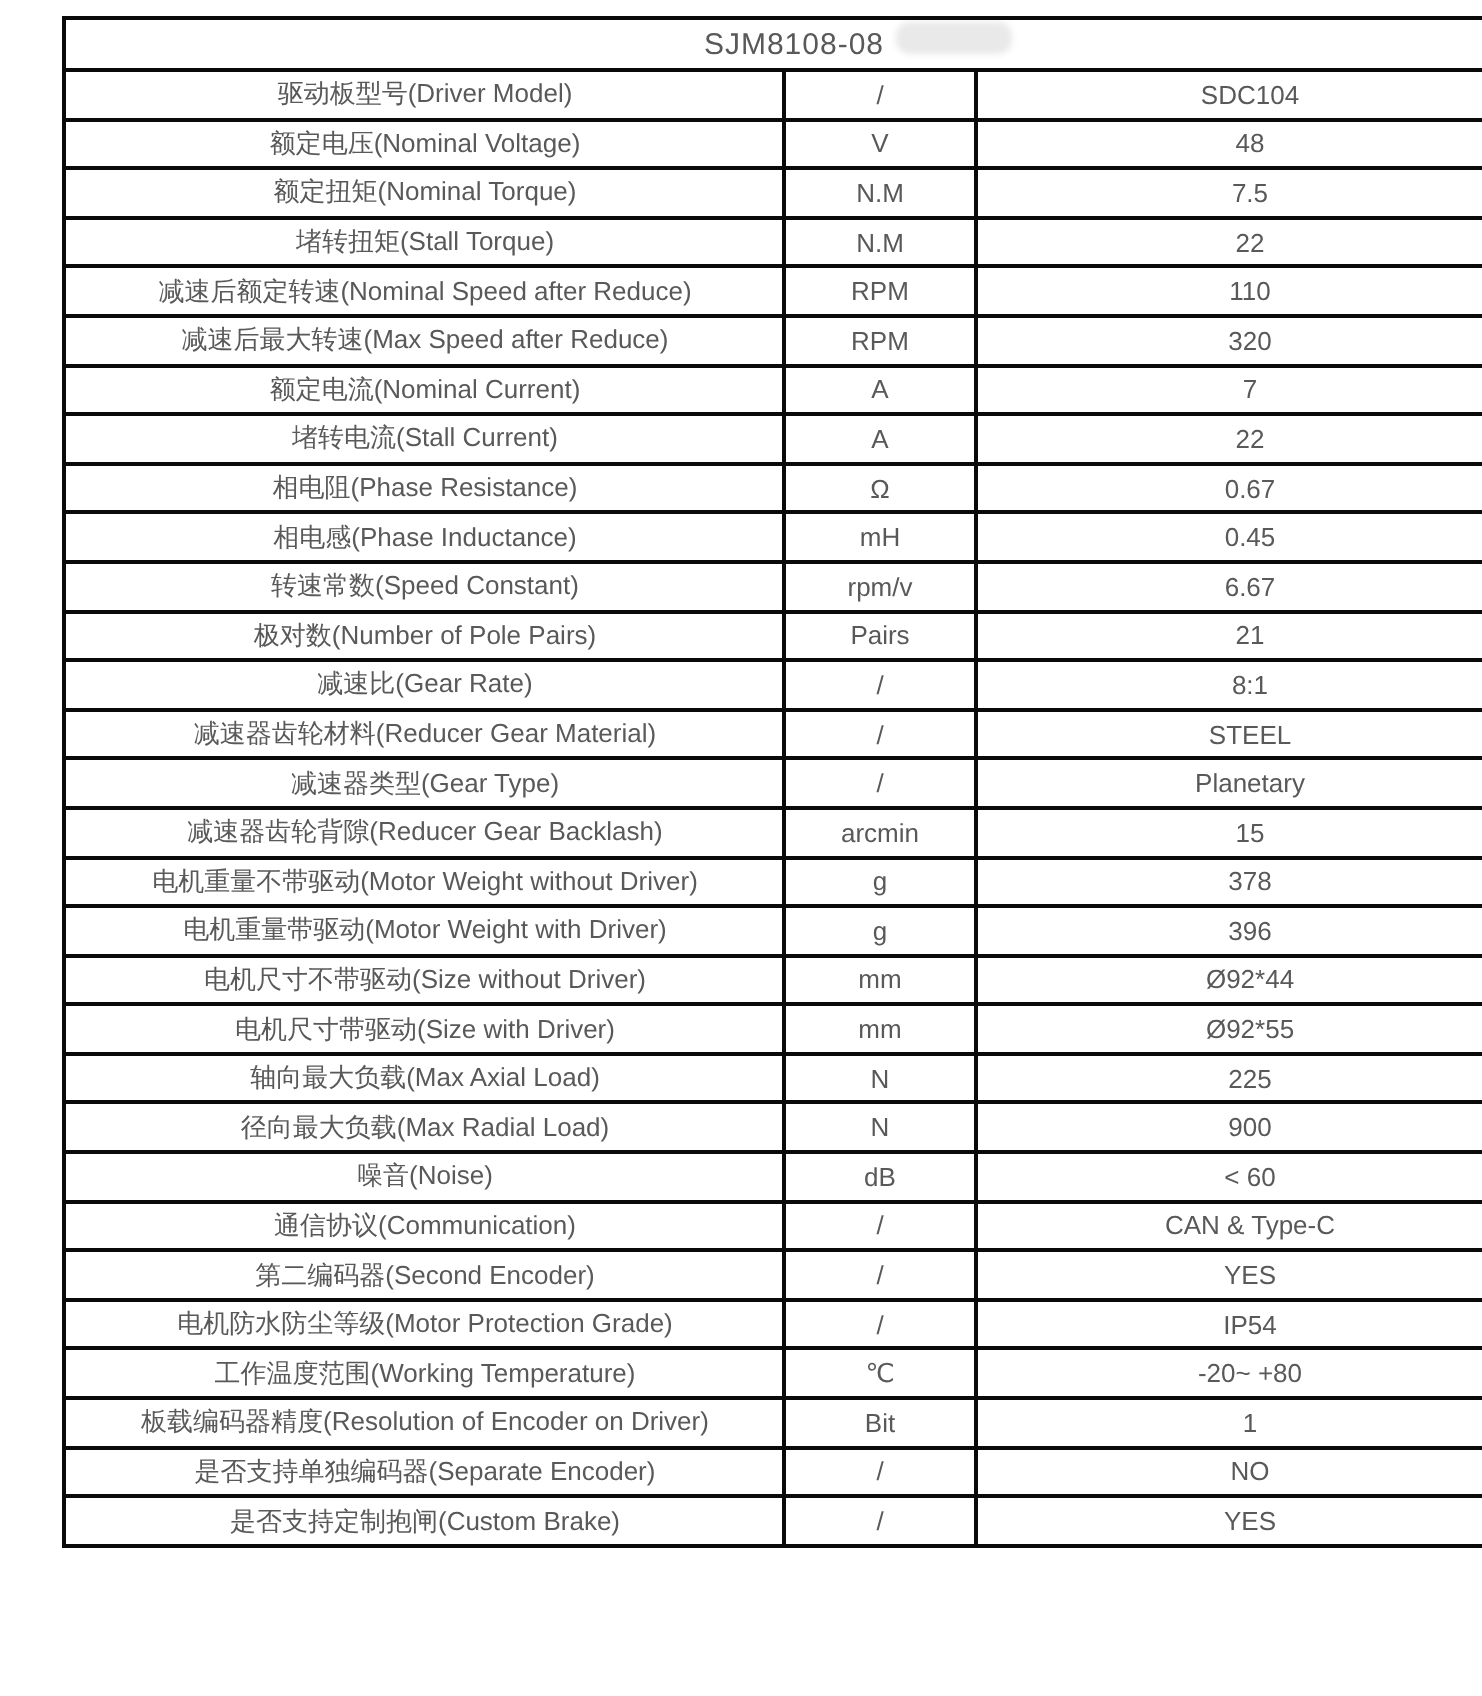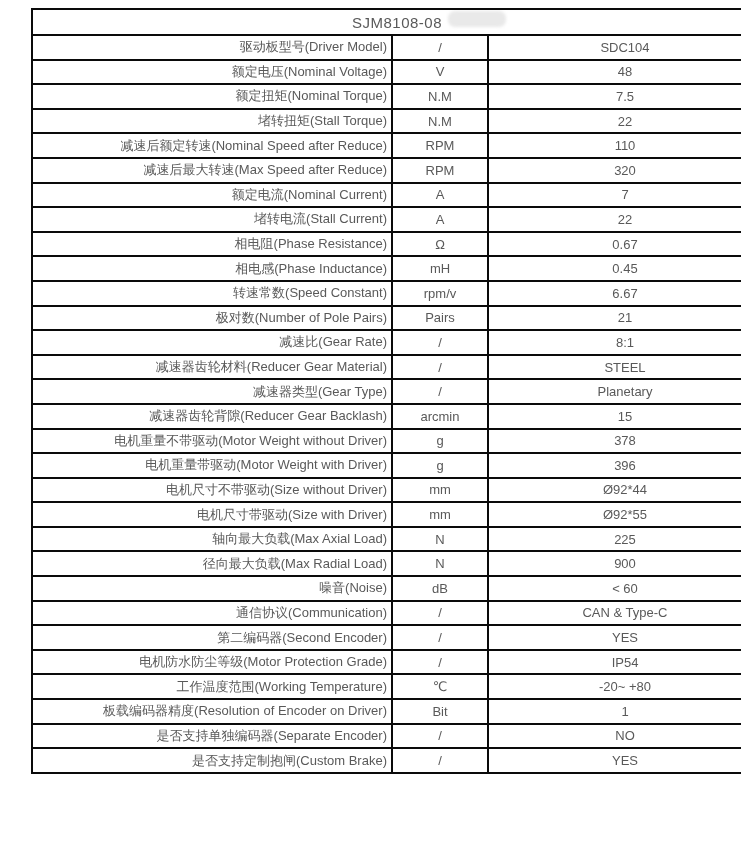--- a/index.html
+++ b/index.html
@@ -54,21 +54,21 @@
     border-radius: 7px;
     filter: blur(1.5px);
     z-index: 0;
   }
   th.table-title .title-text {
     position: relative;
     z-index: 1;
   }
   tbody tr { height: 24.6px; }
   td.param {
-    text-align: right;
+    text-align: center;
     padding-left: 5px;
     padding-right: 4px;
   }
   td.unit, td.value {
     text-align: center;
   }
 </style>
 </head>
 <body>
 

